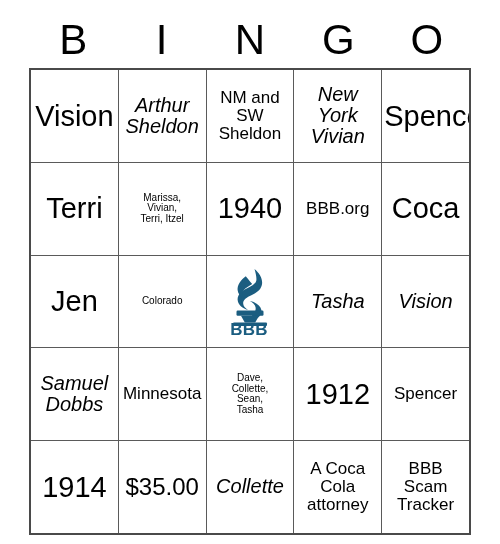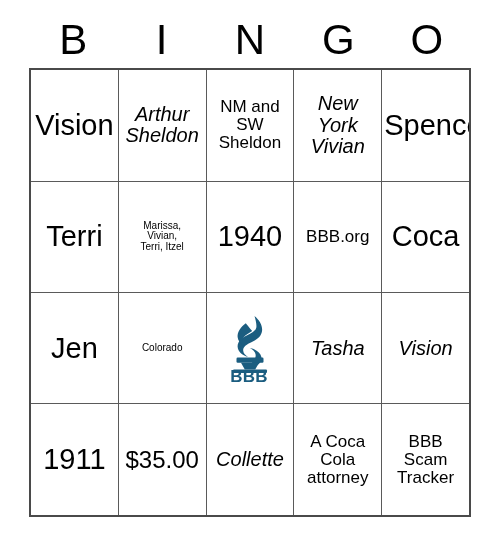--- a/index.html
+++ b/index.html
@@ -186,24 +186,45 @@
           </div>
         </td>
         <td>
             <span class="cell-text fs-md">Tasha</span>
           </td>
         <td>
             <span class="cell-text fs-md">Vision</span>
           </td>
       </tr>
 
-
-      <tr>
-        <td>
-            <span class="cell-text fs-xl">1911</span>
+      <tr>
+        <td>
+            <span class="cell-text fs-md">Samuel
+Dobbs</span>
+          </td>
+        <td>
+            <span class="cell-text fs-sm">Minnesota</span>
+          </td>
+        <td>
+            <span class="cell-text fs-xs">Dave,
+Collette,
+Sean,
+Tasha</span>
+          </td>
+        <td>
+            <span class="cell-text fs-xl">1912</span>
+          </td>
+        <td>
+            <span class="cell-text fs-sm">Spencer</span>
+          </td>
+      </tr>
+
+      <tr>
+        <td>
+            <span class="cell-text fs-xl">1914</span>
           </td>
         <td>
             <span class="cell-text fs-lg">$35.00</span>
           </td>
         <td>
             <span class="cell-text fs-md">Collette</span>
           </td>
         <td>
             <span class="cell-text fs-sm">A Coca
 Cola

